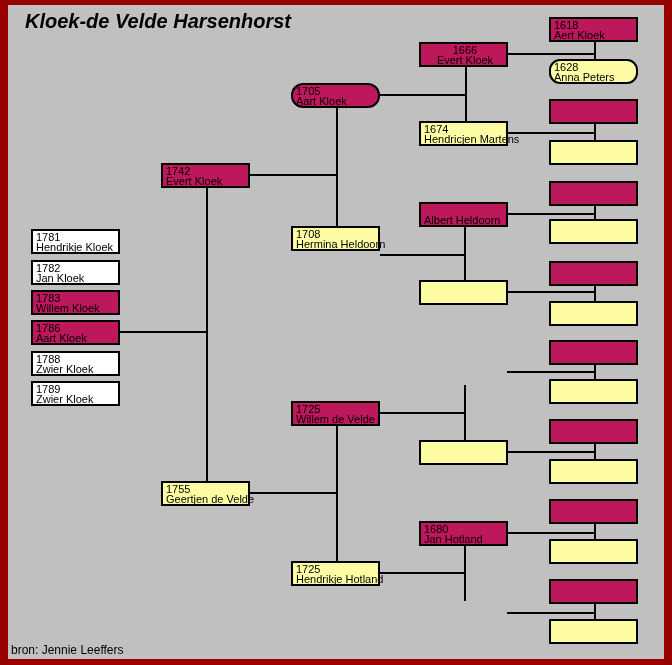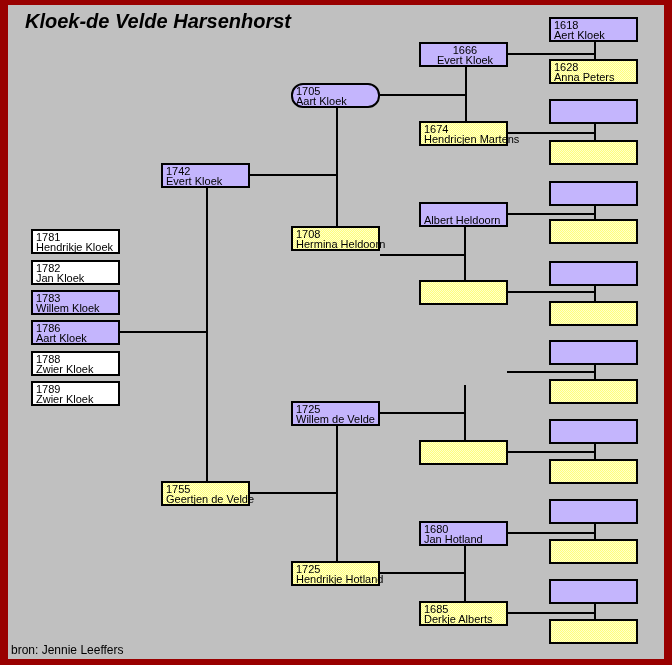--- a/index.html
+++ b/index.html
@@ -34,21 +34,21 @@
     box-sizing:border-box;
     border:2px solid #000;
     padding:1px 0 0 3px;
     font:11px/10px "Liberation Sans",sans-serif;
     color:#000;
     white-space:nowrap;
     overflow:visible;
     z-index:10;
   }
   .box span{display:block;height:10px;}
-  .male{background:#c4b5fd;}
+  .male{background:#be185d;}
   .female{
     background:#ffff99;
     background-image:conic-gradient(#ffffcc 25%, #ffff7d 0 50%, #ffffcc 0 75%, #ffff7d 0);
     background-size:2px 2px;
   }
   .plain{background:#ffffff;}
   .hline,.vline{position:absolute;background:#000;z-index:1;}
   .hline{height:2px;}
   .vline{width:2px;}
 </style>
@@ -161,30 +161,26 @@
     <span></span>
   </div>
   <div class="box female" style="left:419px;top:440px;">
     <span></span>
     <span></span>
   </div>
   <div class="box male" style="left:419px;top:521px;">
     <span>1680</span>
     <span>Jan Hotland</span>
   </div>
-  <div class="box female" style="left:419px;top:601px;">
-    <span>1685</span>
-    <span>Derkje Alberts</span>
-  </div>
 
   <div class="box male" style="left:549px;top:17px;">
     <span>1618</span>
     <span>Aert Kloek</span>
   </div>
-  <div class="box female" style="left:549px;top:59px;">
+  <div class="box female" style="left:549px;top:59px;border-radius:11px;">
     <span>1628</span>
     <span>Anna Peters</span>
   </div>
   <div class="box male" style="left:549px;top:99px;"></div>
   <div class="box female" style="left:549px;top:140px;"></div>
   <div class="box male" style="left:549px;top:181px;"></div>
   <div class="box female" style="left:549px;top:219px;"></div>
   <div class="box male" style="left:549px;top:261px;"></div>
   <div class="box female" style="left:549px;top:301px;"></div>
   <div class="box male" style="left:549px;top:340px;"></div>

